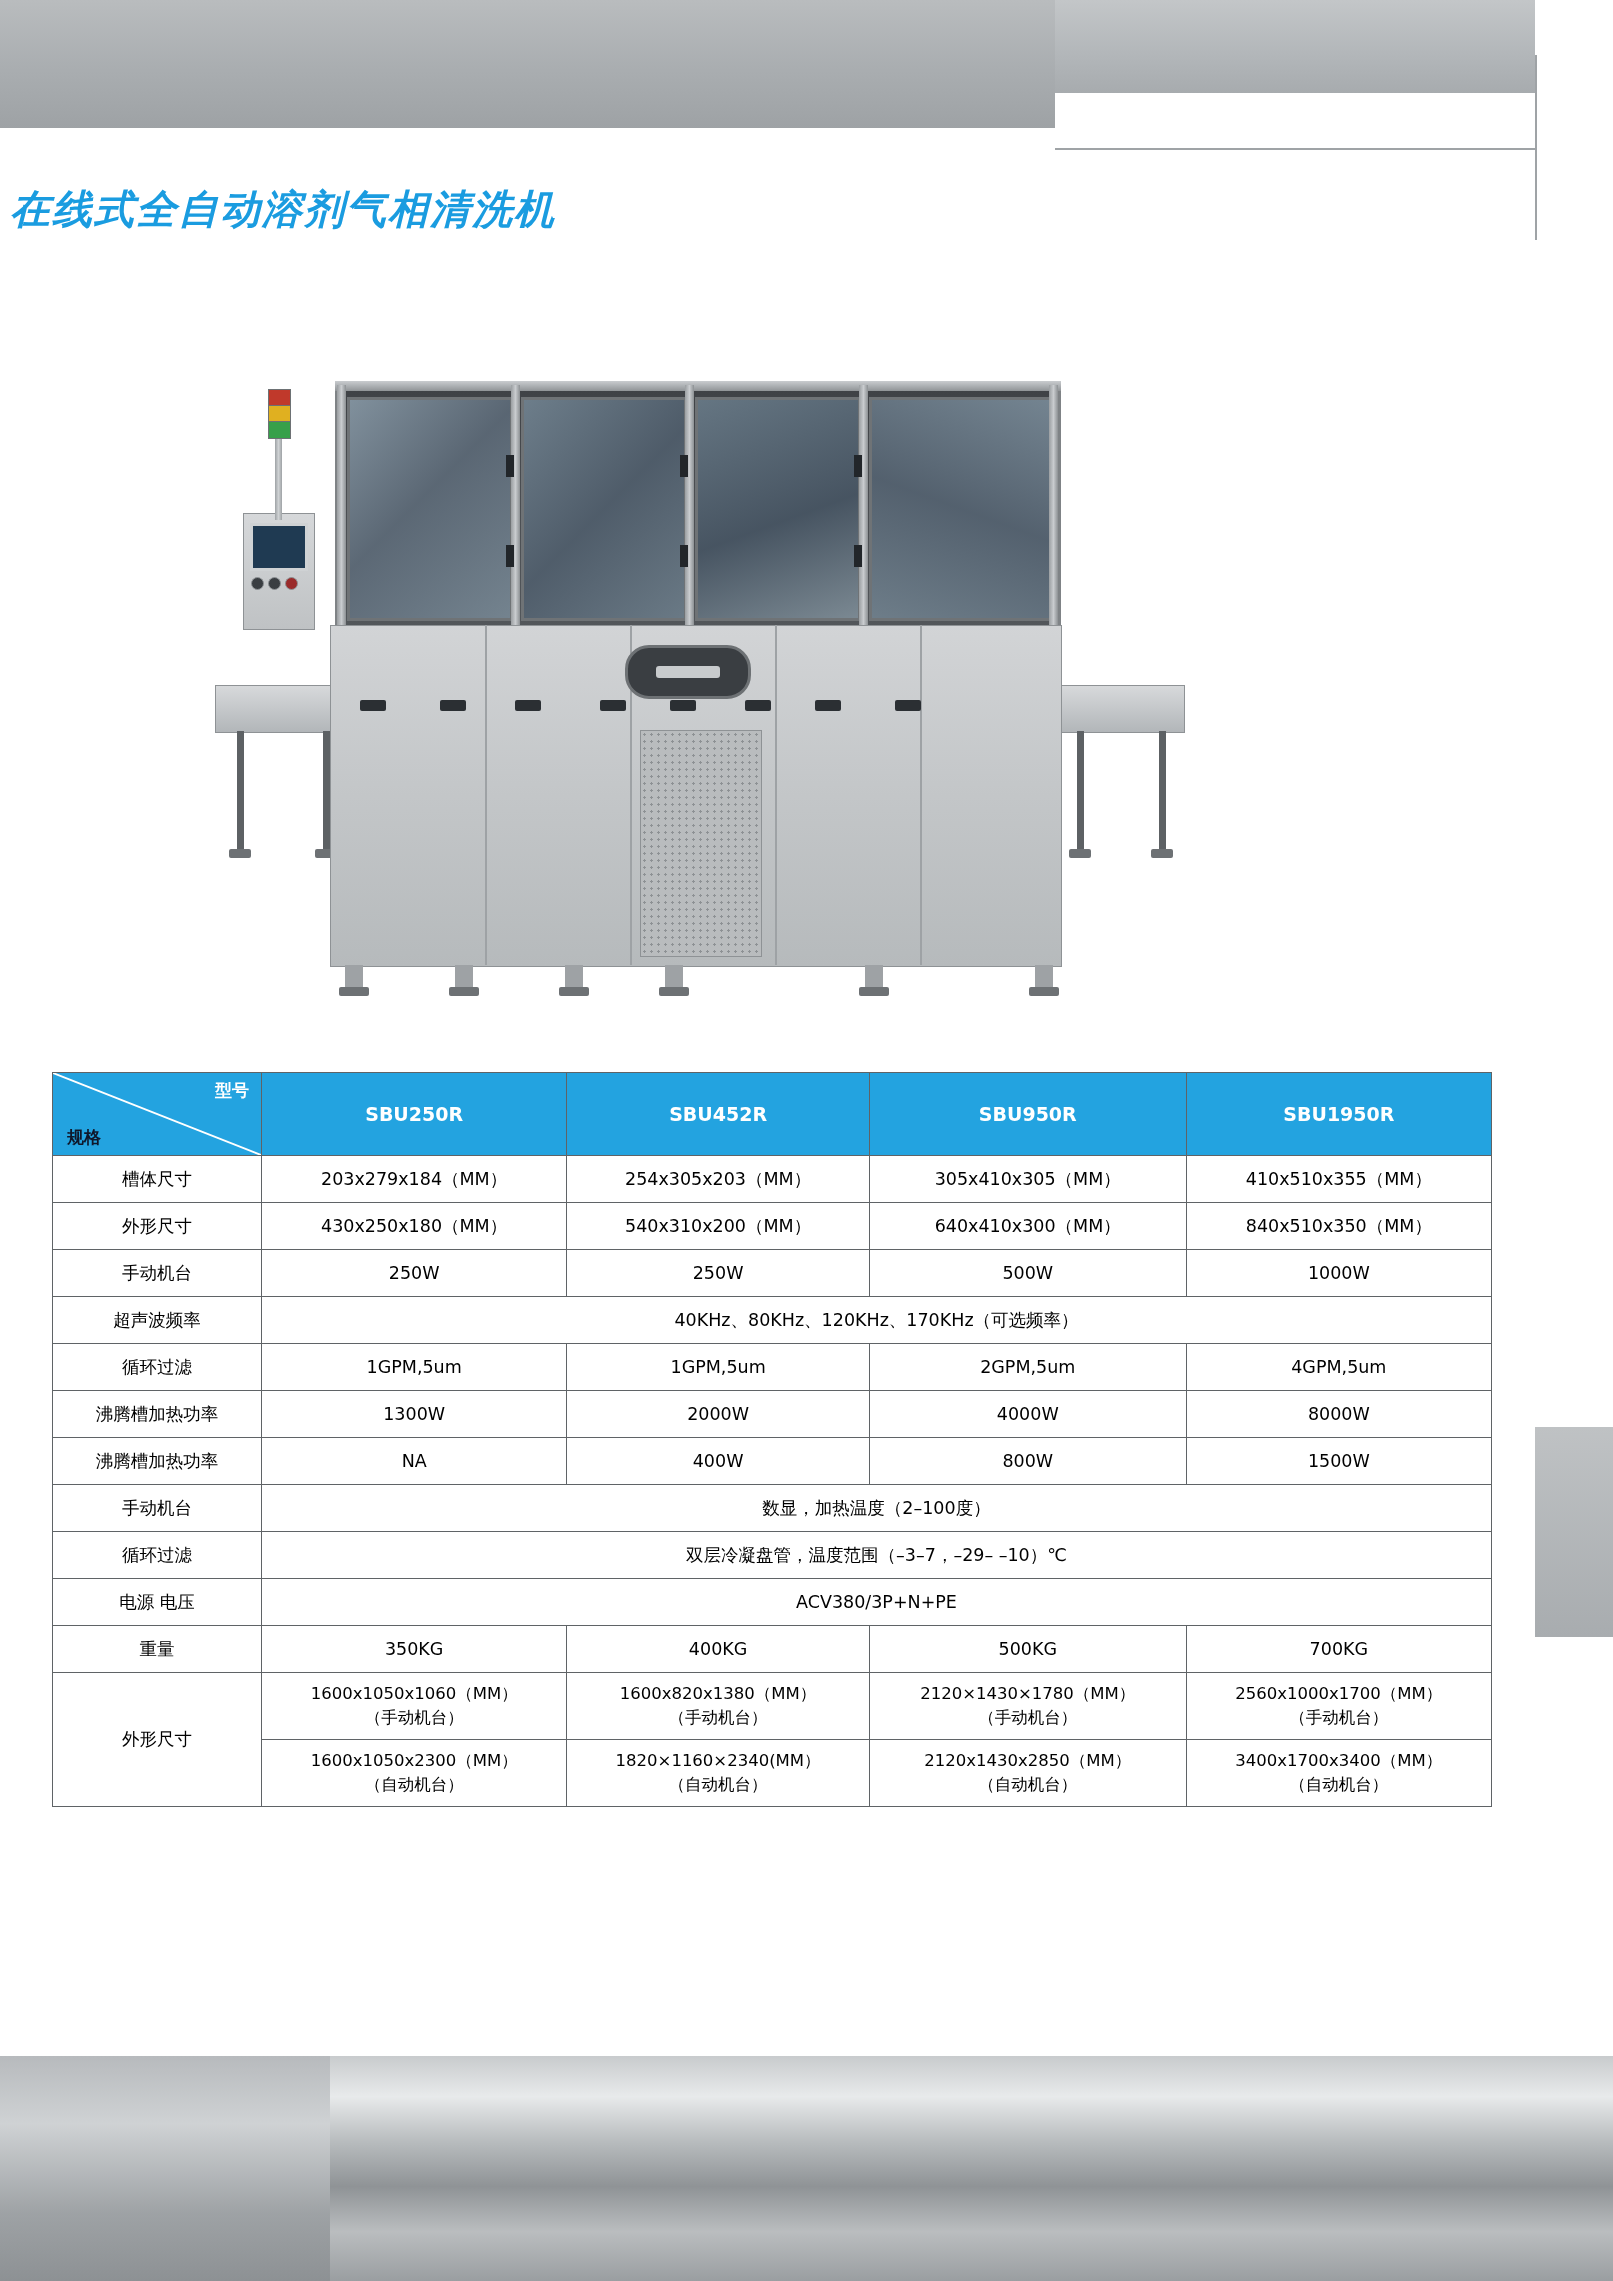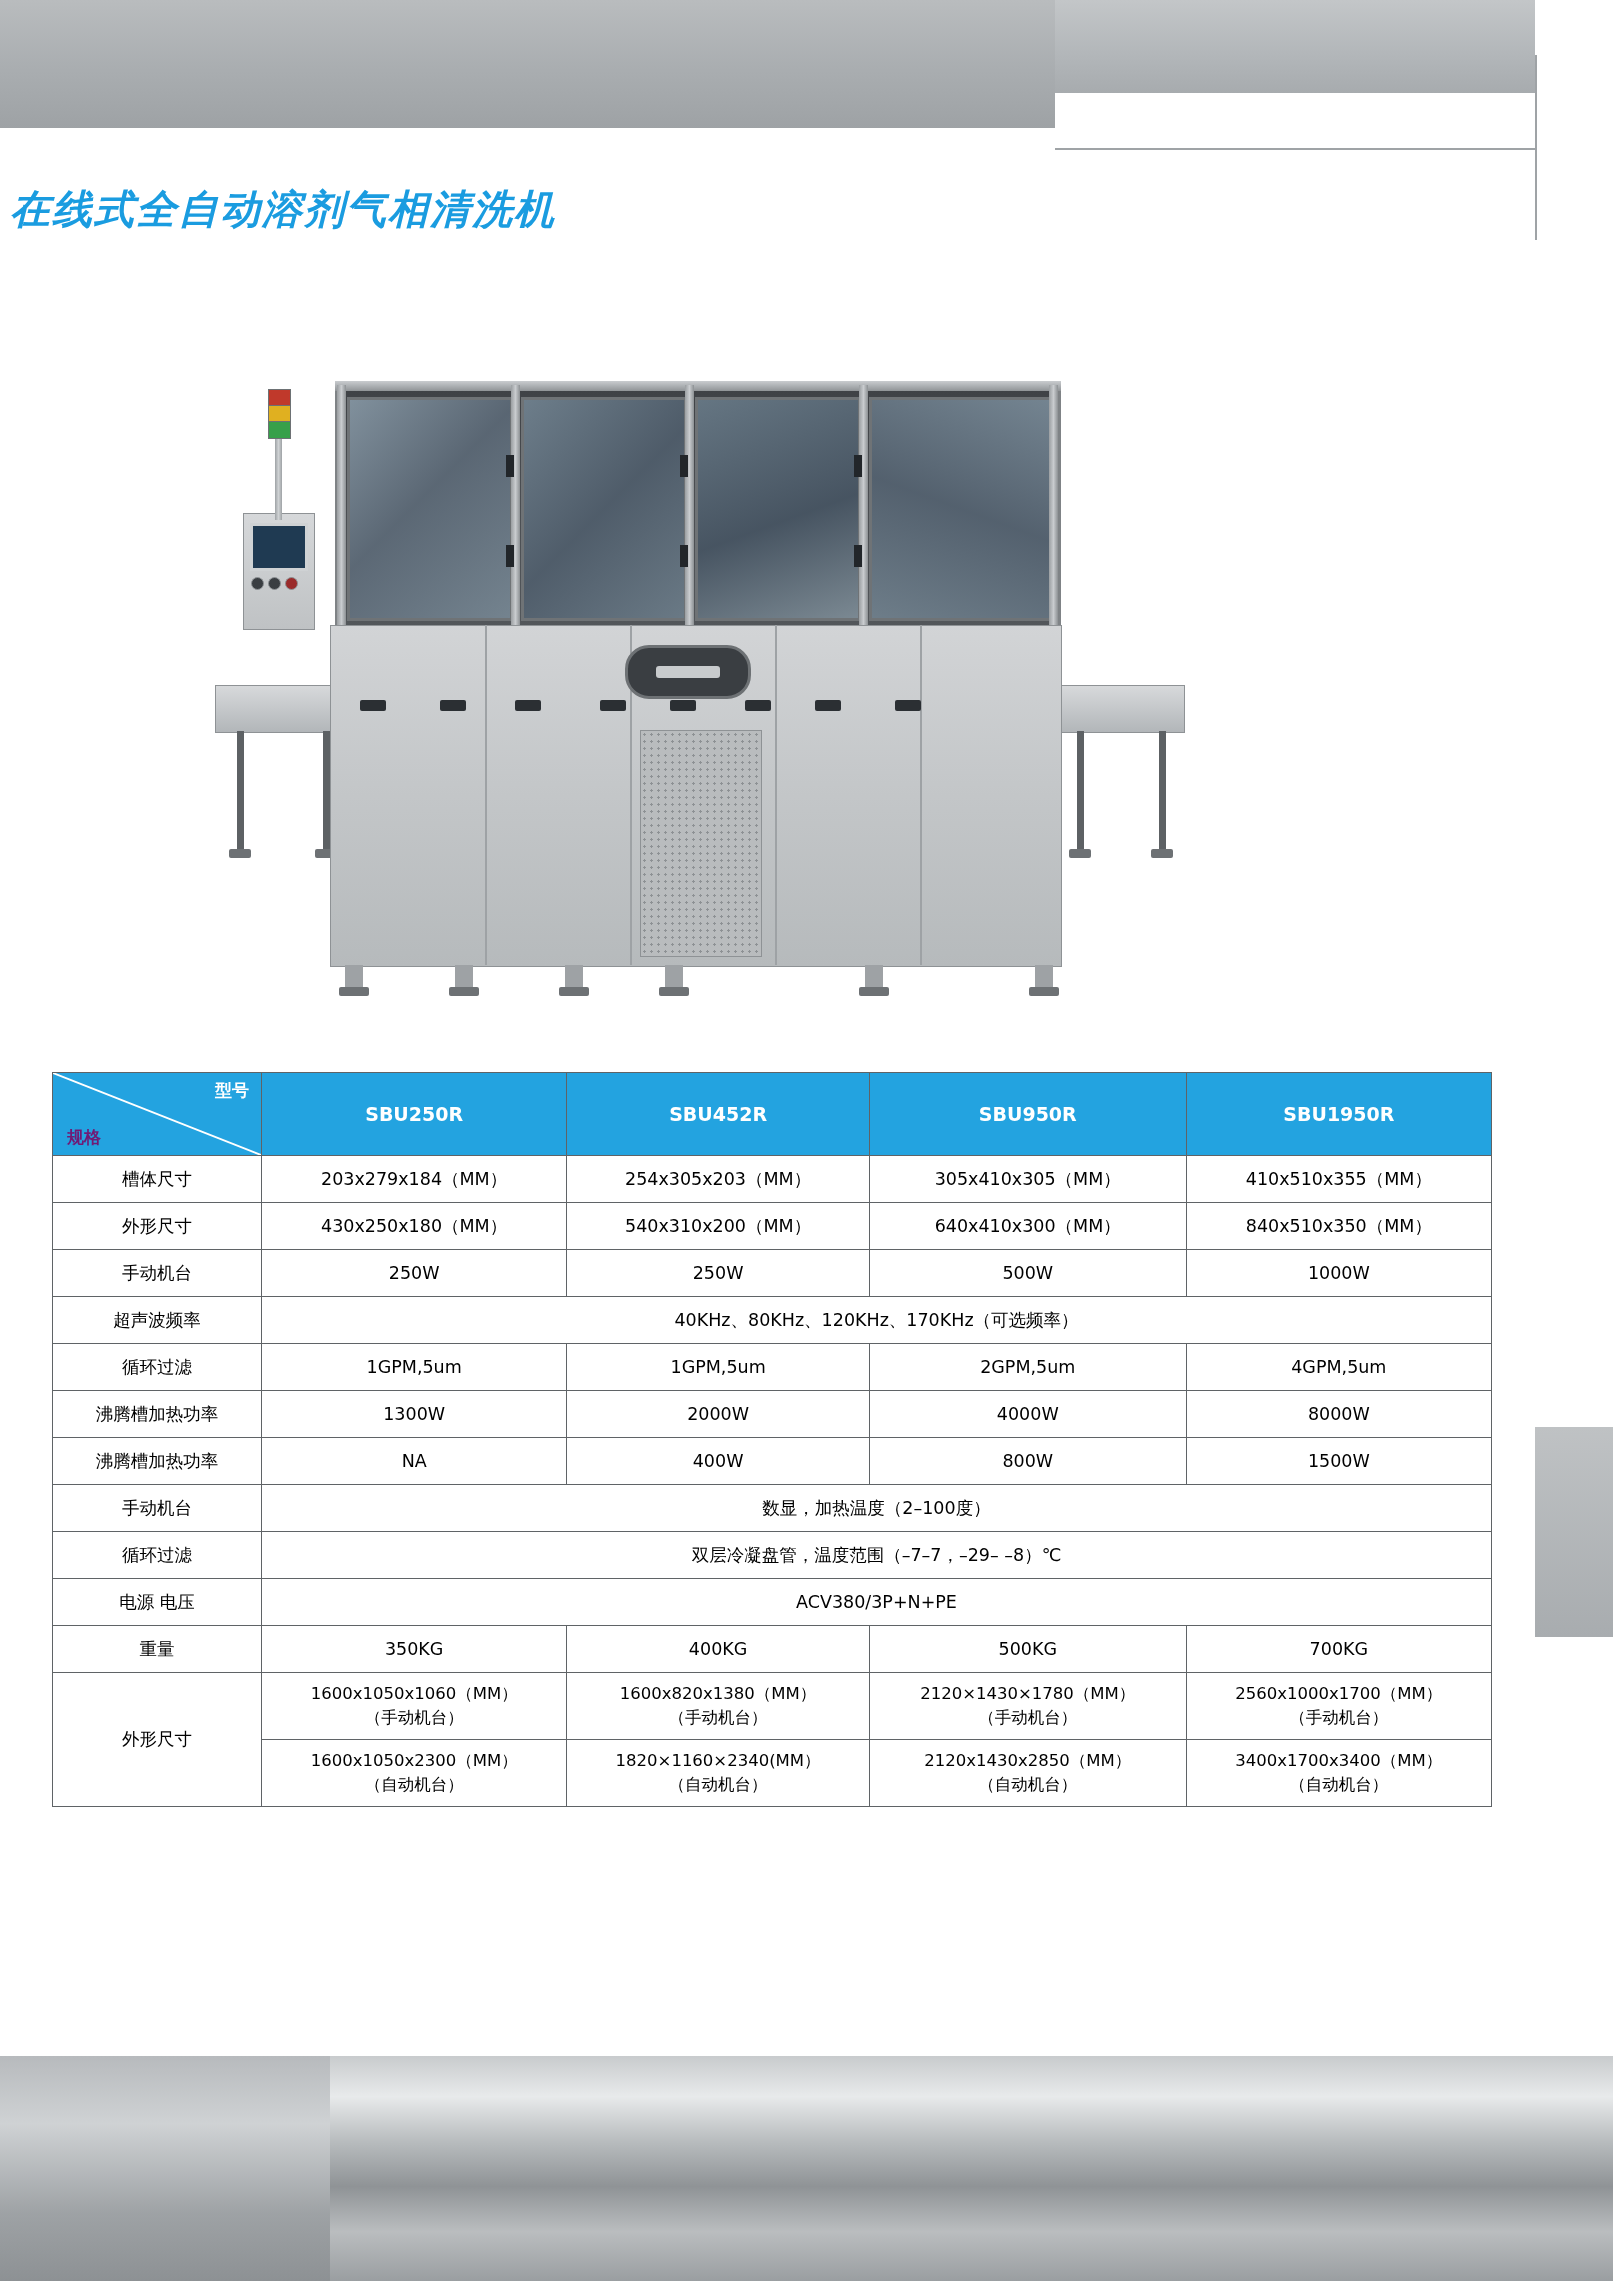--- a/index.html
+++ b/index.html
@@ -310,21 +310,21 @@
     font-size: 17px;
     font-weight: bold;
     color: #fff;
   }
   .corner-cell .spec-lbl {
     position: absolute;
     left: 14px;
     bottom: 6px;
     font-size: 17px;
     font-weight: bold;
-    color: #701a75;
+    color: #0f172a;
   }
   .row-label {
     font-weight: bold;
     width: 200px;
     font-size: 17.5px;
   }
   .spec-table tbody td {
     height: 28px;
   }
   .two-line {
@@ -520,21 +520,21 @@
       <td>1500W</td>
     </tr>
 
     <tr>
       <td class="row-label">手动机台</td>
       <td colspan="4">数显，加热温度（2–100度）</td>
     </tr>
 
     <tr>
       <td class="row-label">循环过滤</td>
-      <td colspan="4">双层冷凝盘管，温度范围（–7–7，–29– –8）℃</td>
+      <td colspan="4">双层冷凝盘管，温度范围（–3–7，–29– –10）℃</td>
     </tr>
 
     <tr>
       <td class="row-label">电源 电压</td>
       <td colspan="4">ACV380/3P+N+PE</td>
     </tr>
 
     <tr>
       <td class="row-label">重量</td>
       <td>350KG</td>

